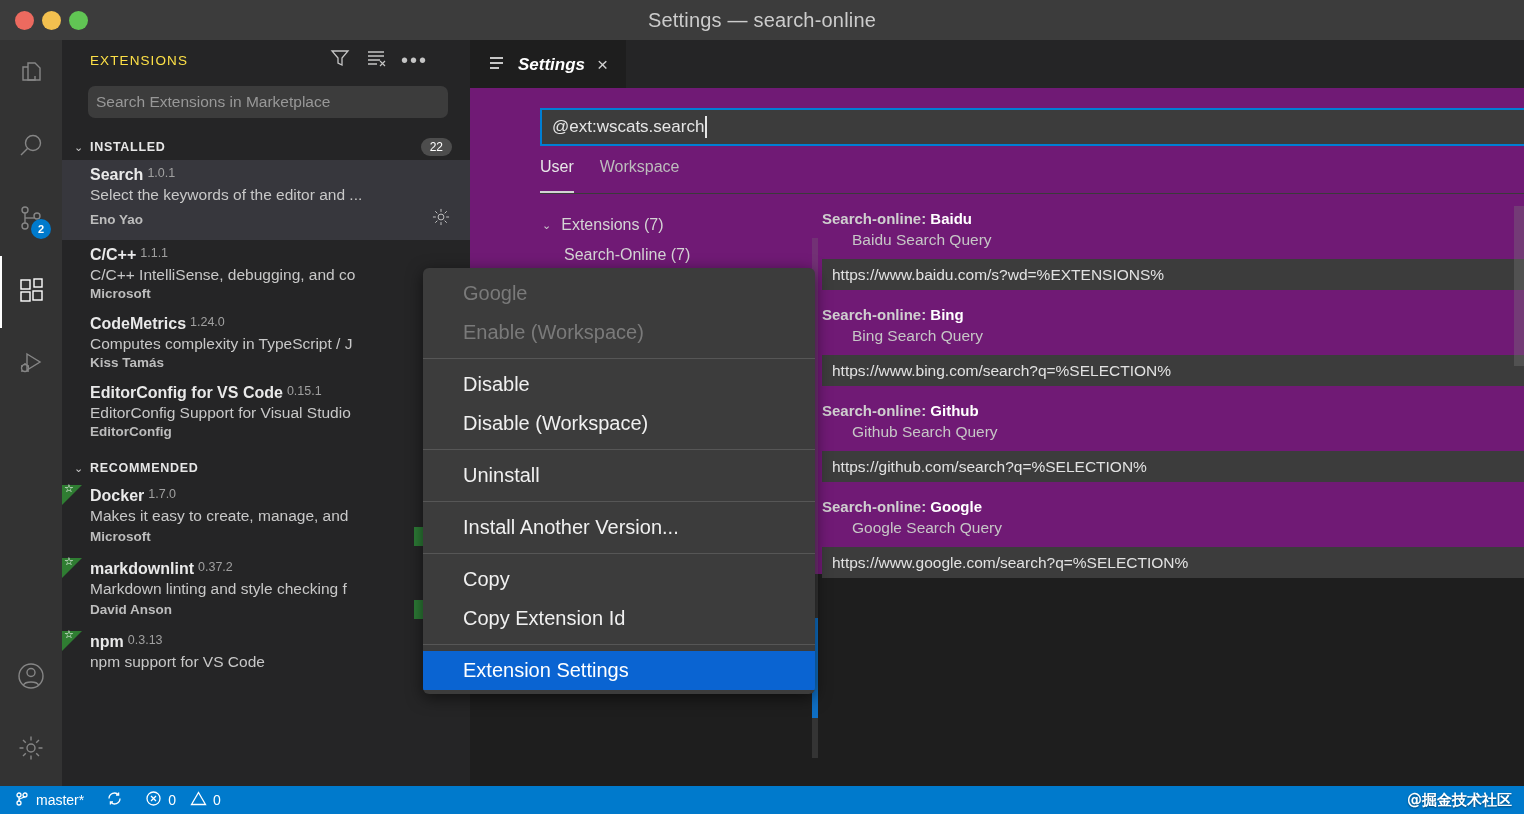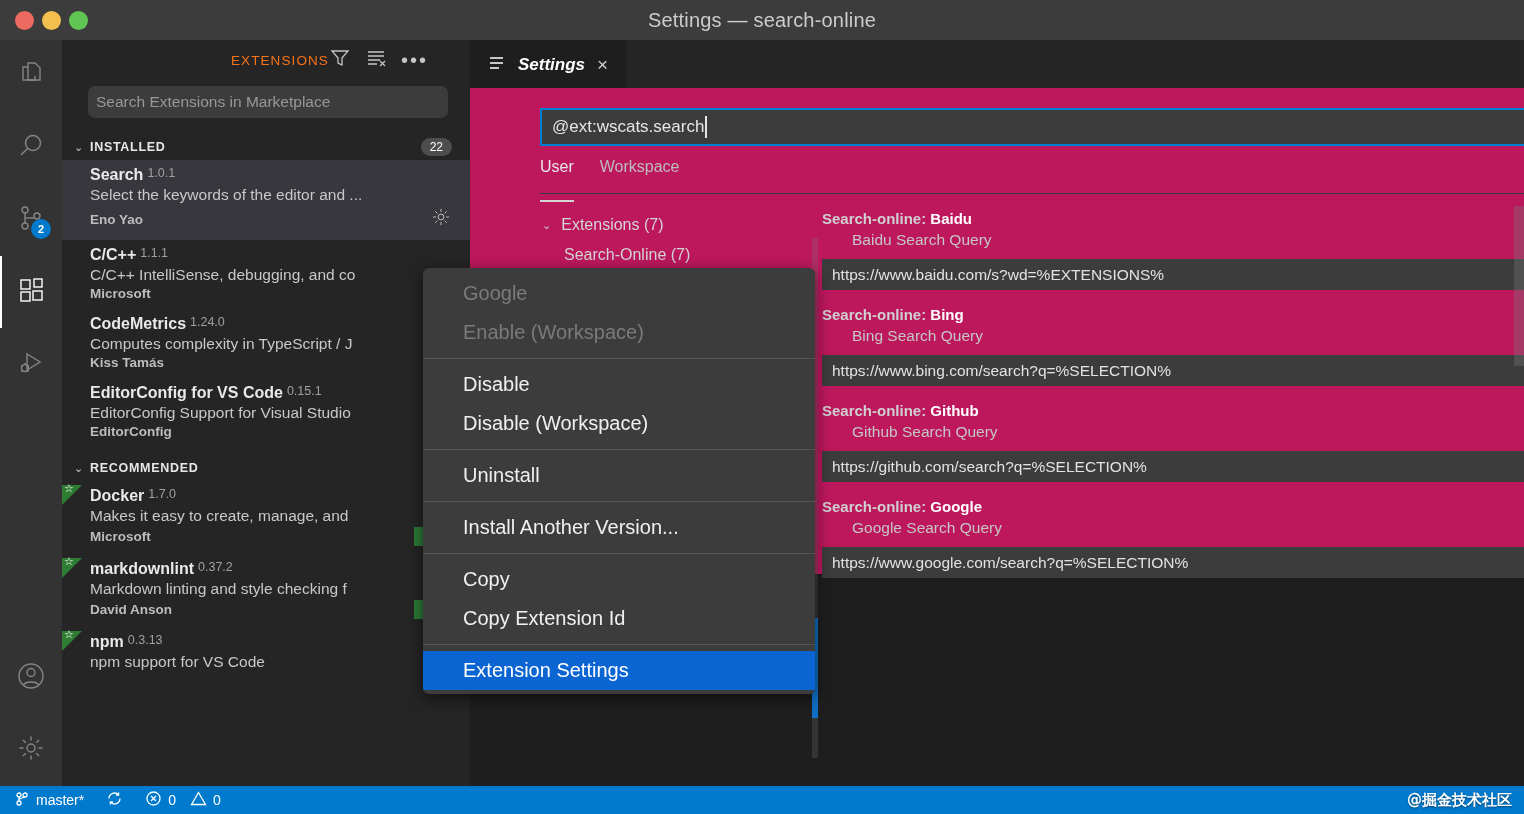--- a/index.html
+++ b/index.html
@@ -55,21 +55,21 @@
 
   
   .sidebar {
     position: absolute; left: 62px; top: 40px; width: 408px; height: 746px;
     background: #252526; overflow: hidden;
   }
   .sb-header {
     height: 40px; display: flex; align-items: center;
     padding: 0 12px 0 28px;
   }
-  .sb-title { font-size: 13.5px; color: #f97316; letter-spacing: 1.1px; flex: 1; text-align: right; }
+  .sb-title { font-size: 13.5px; color: #fde047; letter-spacing: 1.1px; flex: 1; }
   .sb-actions { display: flex; align-items: center; gap: 14px; padding-right: 30px; }
   .sb-actions svg { stroke: #c5c5c5; fill: none; stroke-width: 1.3; }
   .ellipsis { color: #c5c5c5; font-size: 20px; line-height: 10px; letter-spacing: 2px; }
 
   .sb-search {
     margin: 6px 22px 0 26px; height: 32px;
     background: #3c3c3c; display: flex; align-items: center;
     padding: 0 8px;
     border-radius: 7px;
   }
@@ -104,21 +104,21 @@
   }
   .reco-flag {
     position: absolute; left: 0; top: 4px; width: 0; height: 0;
     border-top: 20px solid #2f7d32; border-right: 20px solid transparent;
   }
   .reco-star { position: absolute; left: 2px; top: 1px; color: #fff; font-size: 11px; }
 
   
   .editor {
     position: absolute; left: 470px; top: 40px; width: 1054px; height: 534px;
-    background: #be185d;
+    background: #701a75;
   }
   .tabbar { height: 48px; background: #252526; display: flex; }
   .tab {
     display: flex; align-items: center; gap: 12px;
     padding: 0 18px 0 18px; background: #1e1e1e;
     border-top: 1px solid #1e1e1e;
   }
   .tab-icon svg { stroke: #ffffff; stroke-width: 1.4; fill: none; }
   .tab-label { font-size: 17px; color: #ffffff; font-style: italic; font-weight: bold; }
   .tab-close { color: #cfcfcf; font-size: 19px; line-height: 1; }
@@ -133,21 +133,21 @@
   .caret {
     display: inline-block; width: 1.5px; height: 22px;
     background: #e6e6e6; margin-left: 1px;
   }
 
   .tabs-row {
     position: absolute; left: 70px; top: 70px; width: 1010px; height: 36px;
     display: flex; align-items: flex-start; gap: 26px;
     border-bottom: 1px solid #3a3a3a;
   }
-  .stab { font-size: 16px; color: #bdbdbd; padding-bottom: 24px; }
+  .stab { font-size: 16px; color: #bdbdbd; padding-bottom: 15px; }
   .stab.active { color: #e7e7e7; border-bottom: 2px solid #d4d4d4; }
 
   .toc {
     position: absolute; left: 72px; top: 122px; width: 250px;
   }
   .toc-item { display: flex; align-items: center; gap: 10px; height: 30px; }
   .toc-chev { font-size: 11px; color: #cccccc; }
   .toc-label { font-size: 16px; color: #d4d4d4; }
 
   .settings-list { position: absolute; left: 352px; top: 122px; width: 702px; }

